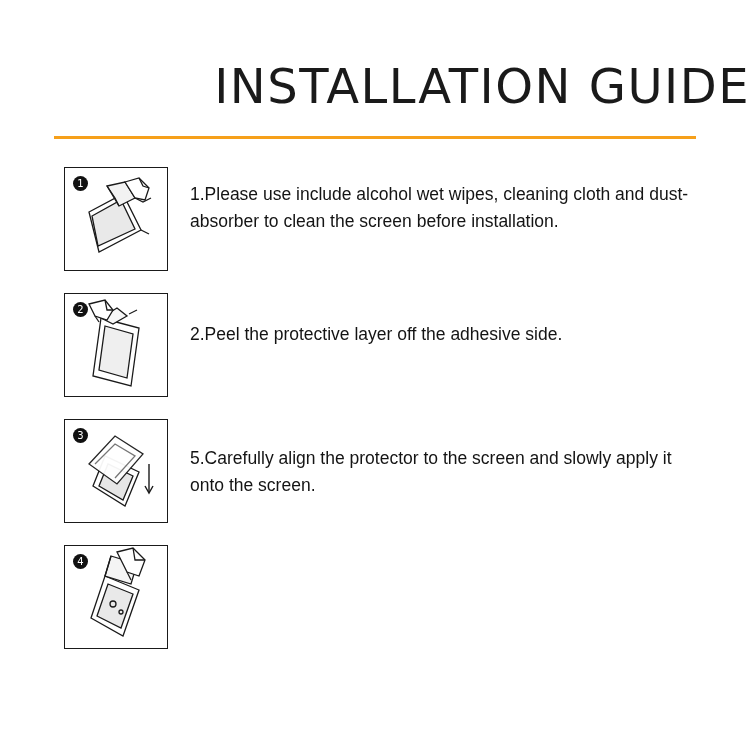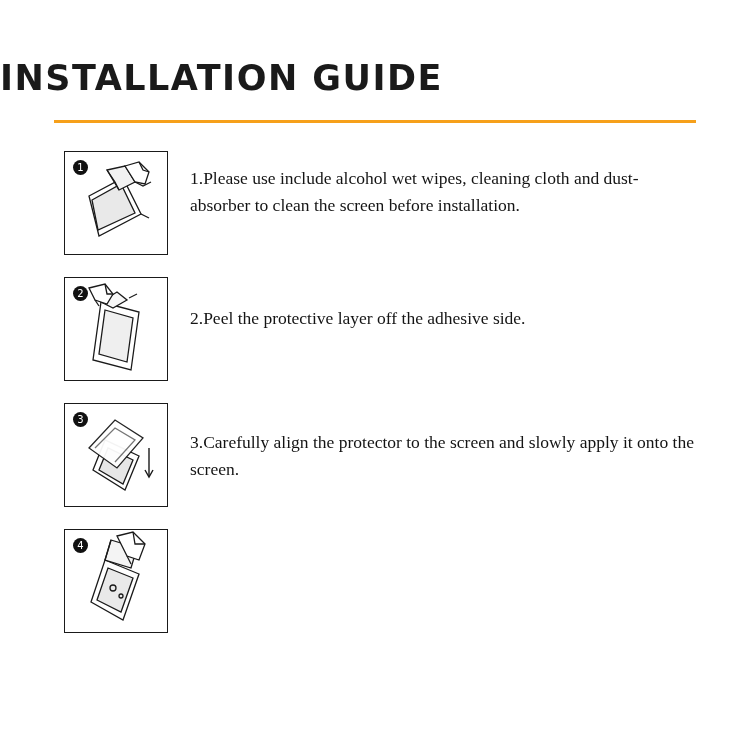--- a/index.html
+++ b/index.html
@@ -14,23 +14,23 @@
     overflow: hidden;
   }
   .page {
     position: relative;
     width: 750px;
     height: 750px;
     box-sizing: border-box;
     padding: 0;
   }
   .title {
-    text-align: left;
-    font-size: 35px;
-    font-weight: bold;
+    text-align: right;
+    font-size: 48px;
+    font-weight: normal;
     letter-spacing: 1.5px;
     color: #1a1a1a;
     margin: 0;
     padding-top: 58px;
     font-family: "DejaVu Sans", sans-serif;
   }
   .rule {
     height: 3px;
     background: #f6a01a;
     margin: 22px 54px 0 54px;
@@ -73,21 +73,21 @@
     position: absolute;
     left: 0;
     top: 0;
   }
   .text {
     padding-left: 22px;
     font-size: 17.5px;
     line-height: 1.52;
     color: #141414;
     padding-top: 14px;
-    font-family: Liberation Serif, serif;
+    font-family: Liberation Sans, sans-serif;
   }
   .step-2 .text, .step-3 .text, .step-4 .text {
     padding-top: 28px;
   }
   .step-3 .text { padding-top: 26px; }
   .step-4 .text { padding-top: 26px; }
 </style>
 </head>
 <body>
 
@@ -152,21 +152,21 @@
             <path d="M34 66 L43 44 L68 56 L58 80 Z" fill="#e6e6e6"></path>
 
             <path d="M24 44 L50 16 L78 34 L52 64 Z" fill="#ffffff" opacity="0.95"></path>
             <path d="M30 44 L50 24 L70 36 L50 58" opacity="0.6"></path>
 
             <path d="M84 44 L84 72" stroke-width="1.4"></path>
             <path d="M80 66 L84 73 L88 66" stroke-width="1.4"></path>
           </g>
         </svg>
       </div>
-      <div class="text">3.Carefully align the protector to  the screen and slowly apply it onto the screen.</div>
+      <div class="text">5.Carefully align the protector to  the screen and slowly apply it onto the screen.</div>
     </div>
 
     <div class="step step-4">
       <div class="thumb">
         <div class="badge">4</div>
         <svg width="104" height="104" viewBox="0 0 104 104">
           <g fill="none" stroke="#1a1a1a" stroke-width="1.3">
 
             <path d="M26 72 L40 30 L74 44 L58 90 Z" fill="#ffffff"></path>
             <path d="M32 70 L43 38 L68 48 L56 82 Z" fill="#e9e9e9"></path>

